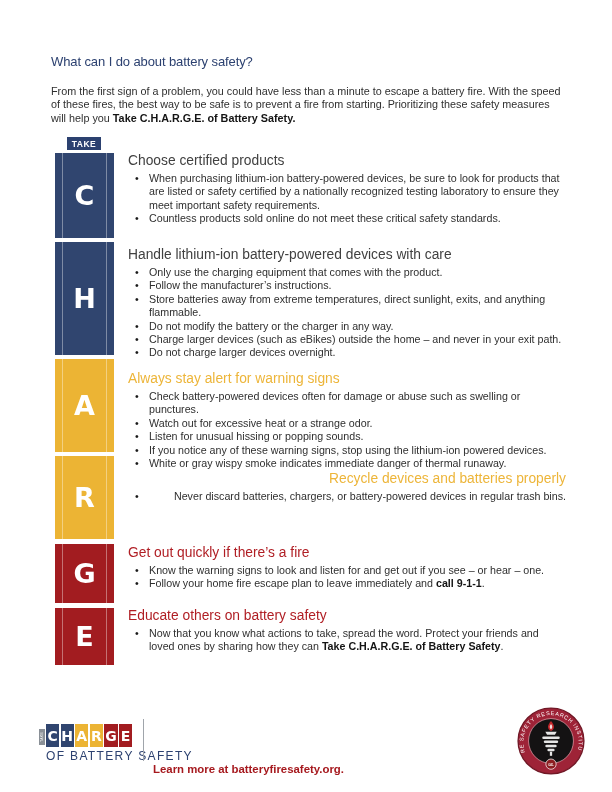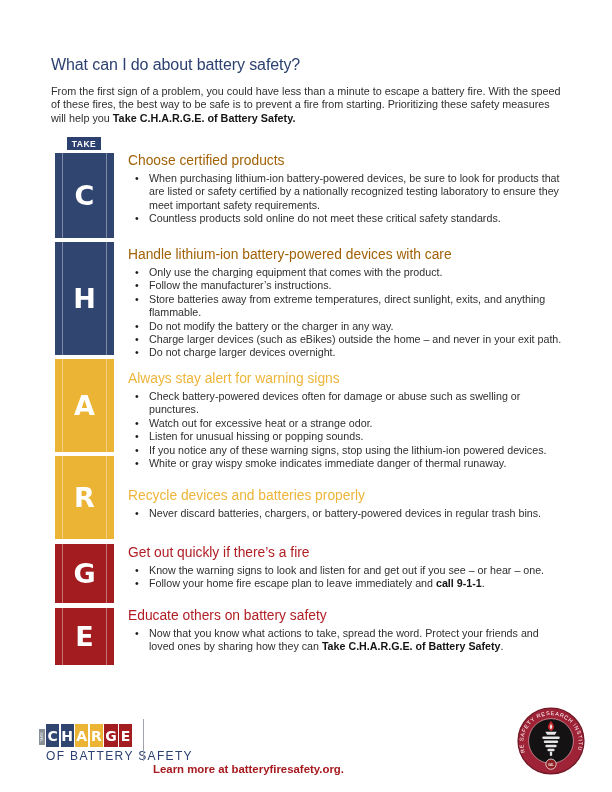--- a/index.html
+++ b/index.html
@@ -1,20 +1,20 @@
 <!DOCTYPE html>
 <html><head>
 <meta charset="utf-8">
 <style>
   html,body{margin:0;padding:0;background:#fff;}
   .page{position:relative;width:612px;height:792px;background:#ffffff;overflow:hidden;
         font-family:"Liberation Sans",sans-serif;-webkit-font-smoothing:antialiased;}
 
   
-  .title{position:absolute;left:51px;top:45px;font-size:16px;font-weight:400;
+  .title{position:absolute;left:51px;top:45px;font-size:13px;font-weight:400;
          color:#2C4170;letter-spacing:-0.1px;}
   .intro{position:absolute;left:51px;top:74px;width:516px;font-size:10.8px;
          line-height:13.4px;color:#2f2f2f;}
   .b{font-weight:700;color:#141414;}
 
   
   .take-badge{position:absolute;left:67px;top:137px;width:34px;height:13px;
       background:#2C4170;color:#fff;font-size:8.5px;font-weight:700;letter-spacing:.5px;
       display:flex;align-items:center;justify-content:center;}
 
@@ -24,21 +24,21 @@
   .block::before,.block::after{content:"";position:absolute;top:0;bottom:0;width:1px;
          background:rgba(255,255,255,.38);}
   .block::before{left:7px;} .block::after{right:7px;}
   .block .letter{font-family:"DejaVu Sans",sans-serif;font-weight:700;font-size:27px;
          color:#fff;line-height:1;}
   .bg-navy{background:#30456F;} .bg-gold{background:#ECB434;} .bg-red{background:#A21C20;}
 
   
   .section{position:absolute;left:128px;width:438px;}
   .section h2{margin:0 0 3px 0;font-size:13.8px;line-height:16px;font-weight:400;}
-  .h-navy{color:#a16207;} .h-gold{color:#EDB539;} .h-red{color:#B01E24;}
+  .h-navy{color:#404040;} .h-gold{color:#EDB539;} .h-red{color:#B01E24;}
   .section ul{margin:0;padding:0;list-style:none;}
   .section li{position:relative;padding-left:21px;font-size:10.7px;line-height:13.4px;
       color:#2f2f2f;}
   .section li::before{content:"\2022";position:absolute;left:7px;top:0;color:#1a1a1a;}
 
   
   .charge-logo{position:absolute;left:39px;top:721px;width:100px;height:42px;}
   .logo-tab{position:absolute;left:0;top:8px;width:6px;height:16px;background:#8A9097;
       color:#fff;font-size:3.5px;letter-spacing:.3px;display:flex;align-items:center;
       justify-content:center;writing-mode:vertical-rl;transform:rotate(180deg);}
@@ -107,21 +107,21 @@
     <h2 class="h-gold">Always stay alert for warning signs</h2>
     <ul>
       <li><span>Check battery-powered devices often for damage or abuse such as swelling or punctures.</span></li>
       <li><span>Watch out for excessive heat or a strange odor.</span></li>
       <li><span>Listen for unusual hissing or popping sounds.</span></li>
       <li><span>If you notice any of these warning signs, stop using the lithium-ion powered devices.</span></li>
       <li><span>White or gray wispy smoke indicates immediate danger of thermal runaway.</span></li>
     </ul>
   </div>
 
-  <div class="section" style="top:488px;">
+  <div class="section" style="top:471px;text-align:right;">
     <h2 class="h-gold">Recycle devices and batteries properly</h2>
     <ul>
       <li><span>Never discard batteries, chargers, or battery-powered devices in regular trash bins.</span></li>
     </ul>
   </div>
 
   <div class="section" style="top:545px;">
     <h2 class="h-red">Get out quickly if there’s a fire</h2>
     <ul>
       <li><span>Know the warning signs to look and listen for and get out if you see – or hear – one.</span></li>

